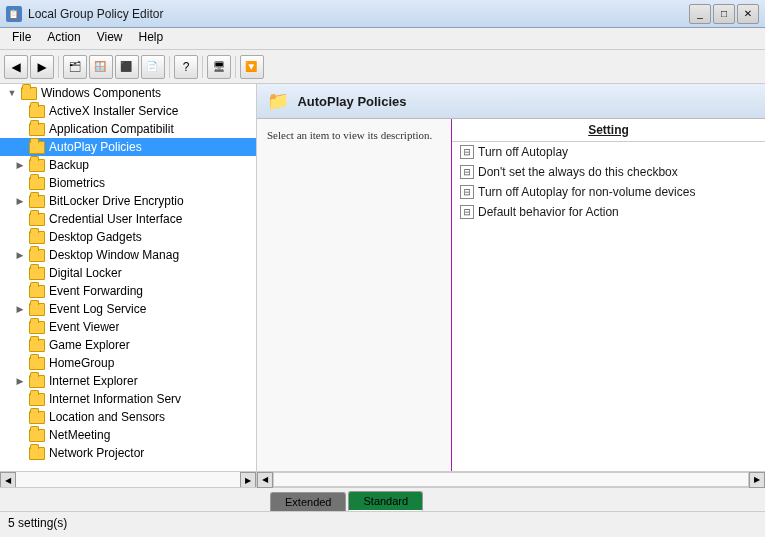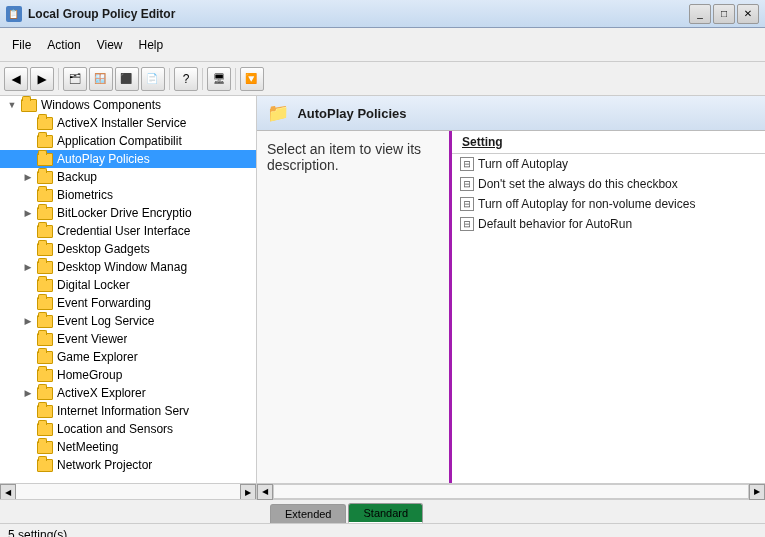--- a/index.html
+++ b/index.html
@@ -10,30 +10,30 @@
       background: linear-gradient(to bottom, #dde9f7 0%, #c5d9ef 100%);
       height: 28px;
       display: flex;
       align-items: center;
       justify-content: space-between;
       padding: 0 6px;
       border-bottom: 1px solid #8a9cb8;
     }
     #title-bar-left { display: flex; align-items: center; gap: 6px; }
     #title-bar-icon { width: 16px; height: 16px; background: #4a80c4; border-radius: 2px; display: flex; align-items: center; justify-content: center; color: white; font-size: 9px; }
-    #title-text { font-size: 12px; color: #1a1a1a; font-weight: bold; }
+    #title-text { font-size: 12px; color: #1a1a1a; font-weight: normal; }
     #window-controls { display: flex; gap: 2px; }
     .win-btn { width: 22px; height: 20px; background: linear-gradient(to bottom, #e8e8e8, #d0d0d0); border: 1px solid #999; border-radius: 2px; display: flex; align-items: center; justify-content: center; font-size: 10px; cursor: pointer; }
     
     
     #menu-bar {
       background: #f0f0f0;
-      height: 34px;
-      display: flex;
-      align-items: center;
+      height: 22px;
+      display: flex;
+      align-items: flex-start;
       padding: 0 4px;
       border-bottom: 1px solid #ccc;
     }
     .menu-item { padding: 2px 8px; font-size: 12px; cursor: pointer; }
     
     
     #toolbar {
       background: #f0f0f0;
       height: 34px;
       display: flex;
@@ -107,21 +107,21 @@
       content: '';
       position: absolute;
       top: -4px; left: 0;
       width: 7px; height: 4px;
       background: #ffcc44;
       border: 1px solid #cc9900;
       border-bottom: none;
       border-radius: 2px 2px 0 0;
     }
     .indent-1 { padding-left: 4px; }
-    .indent-2 { padding-left: 20px; }
+    .indent-2 { padding-left: 12px; }
     .tree-label { font-size: 12px; overflow: hidden; text-overflow: ellipsis; text-align: right; }
     
     
     #right-pane {
       flex: 1;
       display: flex;
       flex-direction: column;
       background: white;
     }
     
@@ -138,29 +138,31 @@
     
     #right-body {
       display: flex;
       flex: 1;
       overflow: hidden;
     }
     
     #description-pane {
       width: 195px;
       padding: 10px;
-      font-size: 14px;
+      font-size: 11px;
       color: #333;
-      border-right: 3px solid #a21caf;
+      border-right: 1px solid #a21caf;
       background: #f8f8f8;
+      font-family: Liberation Serif, serif;
     }
     
     #settings-pane {
       flex: 1;
       overflow-y: auto;
+      text-align: center;
     }
     #settings-header {
       padding: 4px 10px;
       font-size: 12px;
       font-weight: bold;
       border-bottom: 1px solid #ccc;
       color: #1a1a1a;
       text-decoration: underline;
     }
     .setting-row {
@@ -201,21 +203,21 @@
       height: 24px;
       background: #f0f0f0;
       border-top: 1px solid #ccc;
       display: flex;
       align-items: flex-end;
       padding-left: 270px;
     }
     .tab {
       padding: 3px 14px;
       font-size: 11px;
-      background: #a3a3a3;
+      background: #737373;
       border: 1px solid #999;
       border-bottom: none;
       cursor: pointer;
       margin-right: 2px;
       border-radius: 3px 3px 0 0;
     }
     .tab.active { background: #15803d; border-bottom: 1px solid white; }
     
     #status-bar {
       height: 22px;
@@ -399,21 +401,21 @@
         <div class="folder-icon">
             <div class="folder-img"></div>
           </div>
         <span class="tree-label">HomeGroup</span>
       </div>
       <div class="tree-item indent-2">
         <div class="expander">▶</div>
         <div class="folder-icon">
             <div class="folder-img"></div>
           </div>
-        <span class="tree-label">ActiveX Explorer</span>
+        <span class="tree-label">Internet Explorer</span>
       </div>
       <div class="tree-item indent-2">
         <div class="expander"></div>
         <div class="folder-icon">
             <div class="folder-img"></div>
           </div>
         <span class="tree-label">Internet Information Serv</span>
       </div>
       <div class="tree-item indent-2">
         <div class="expander"></div>
@@ -464,21 +466,21 @@
         <div class="setting-row">
           <div class="setting-icon">⊟</div>
           <span class="setting-label">Don't set the always do this checkbox</span>
         </div>
         <div class="setting-row">
           <div class="setting-icon">⊟</div>
           <span class="setting-label">Turn off Autoplay for non-volume devices</span>
         </div>
         <div class="setting-row">
           <div class="setting-icon">⊟</div>
-          <span class="setting-label">Default behavior for AutoRun</span>
+          <span class="setting-label">Default behavior for Action</span>
         </div>
       </div>
     </div>
 
     <div id="right-hscroll">
       <div class="hscroll-btn">◀</div>
       <div class="hscroll-track"></div>
       <div class="hscroll-btn">▶</div>
     </div>
   </div>

